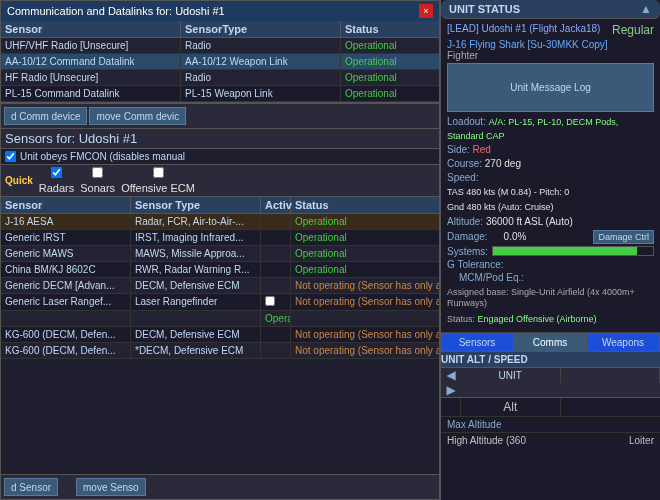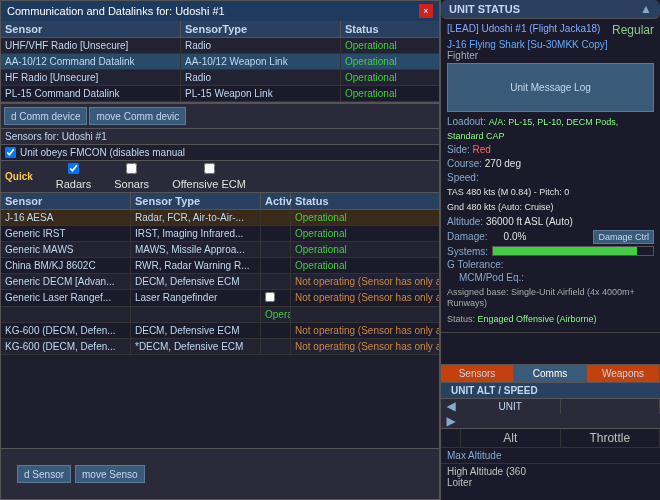--- a/index.html
+++ b/index.html
@@ -114,21 +114,21 @@
       font-size: 10px;
       cursor: pointer;
       height: 18px;
     }
 
     
     .sensors-for {
       padding: 2px 4px;
       background: #2a2a3a;
       color: #c0d8f0;
-      font-size: 10px;
+      font-size: 13px;
       border-bottom: 1px solid #555;
     }
 
     
     .checkbox-row {
       padding: 2px 4px;
       background: #1e1e2e;
       display: flex;
       align-items: center;
       gap: 4px;
@@ -139,21 +139,21 @@
       color: #c0d8f0;
       font-size: 10px;
     }
 
     
     .filter-row {
       padding: 2px 4px;
       background: #2a2a3a;
       display: flex;
       align-items: center;
-      gap: 23px;
+      gap: 6px;
       border-bottom: 1px solid #555;
     }
 
     .filter-label {
       color: #ffcc44;
       font-size: 10px;
       font-weight: bold;
     }
 
     .filter-checkbox-group {
@@ -188,23 +188,23 @@
 
     .lower-table-row:nth-child(odd) { background: #1a1a2a; }
     .lower-table-row:nth-child(even) { background: #222232; }
     .lower-table-row.selected { background: #3a2a1a; }
 
     .not-operating { color: #cc8844; font-size: 10px; }
 
     
     .bottom-sensor-bar {
       background: #2a2a3a;
-      padding: 16px;
-      display: flex;
-      gap: 4px;
+      padding: 3px;
+      display: flex;
+      gap: 18px;
       border-top: 1px solid #555;
     }
 
     
     .right-panel {
       width: 220px;
       height: 500px;
       background: #1a1a2a;
       border-left: 1px solid #555;
       display: flex;
@@ -341,43 +341,42 @@
       color: #aaaaaa;
       line-height: 1.3;
       padding: 2px 0;
     }
 
     
     .tabs-row {
       display: flex;
       border-top: 1px solid #555;
       border-bottom: 1px solid #555;
-      background: #c2410c;
-      margin-top: 31px;
+      background: #1d4ed8;
     }
 
     .tab {
       flex: 1;
       padding: 3px 2px;
       text-align: center;
       cursor: pointer;
       color: #c0d8f0;
       font-size: 10px;
       border-right: 1px solid #555;
     }
 
     .tab.active {
       background: #3a5a7a;
       color: #ffffff;
     }
 
     
     .alt-speed-header {
       background: #2a4060;
-      padding: 2px 10px;
+      padding: 2px 0;
       color: #c0d8f0;
       font-weight: bold;
       font-size: 10px;
       border-bottom: 1px solid #555;
     }
 
     .alt-speed-table-header {
       display: grid;
       grid-template-columns: 20px 1fr 1fr;
       background: #2a2a3a;
@@ -421,21 +420,20 @@
       color: #88aacc;
       border-bottom: 1px solid #333;
     }
 
     .high-alt-row {
       padding: 2px 6px;
       font-size: 10px;
       color: #c0c0c0;
       display: flex;
       justify-content: space-between;
-      flex-direction: column;
     }
 
     input[type="checkbox"] {
       width: 11px;
       height: 11px;
     }
     ::-webkit-scrollbar { width: 6px; background: #1a1a2a; }
     ::-webkit-scrollbar-thumb { background: #3a5a7a; }
   </style>
 </head>
@@ -678,23 +676,20 @@
           <span>UNIT</span>
         </div>
         <div class="alt-speed-col"></div>
         <div class="arrow-right">▶</div>
       </div>
       <div class="alt-speed-data-row">
         <div class="alt-speed-cell"></div>
         <div class="alt-speed-cell">
           <span>Alt</span>
         </div>
-        <div class="alt-speed-cell">
-          <span>Throttle</span>
-        </div>
       </div>
       <div class="max-alt-row">
         <span>Max Altitude</span>
       </div>
       <div class="high-alt-row">
         <span>High Altitude (360</span>
         <span>Loiter</span>
       </div>
     </div>
   </div>

